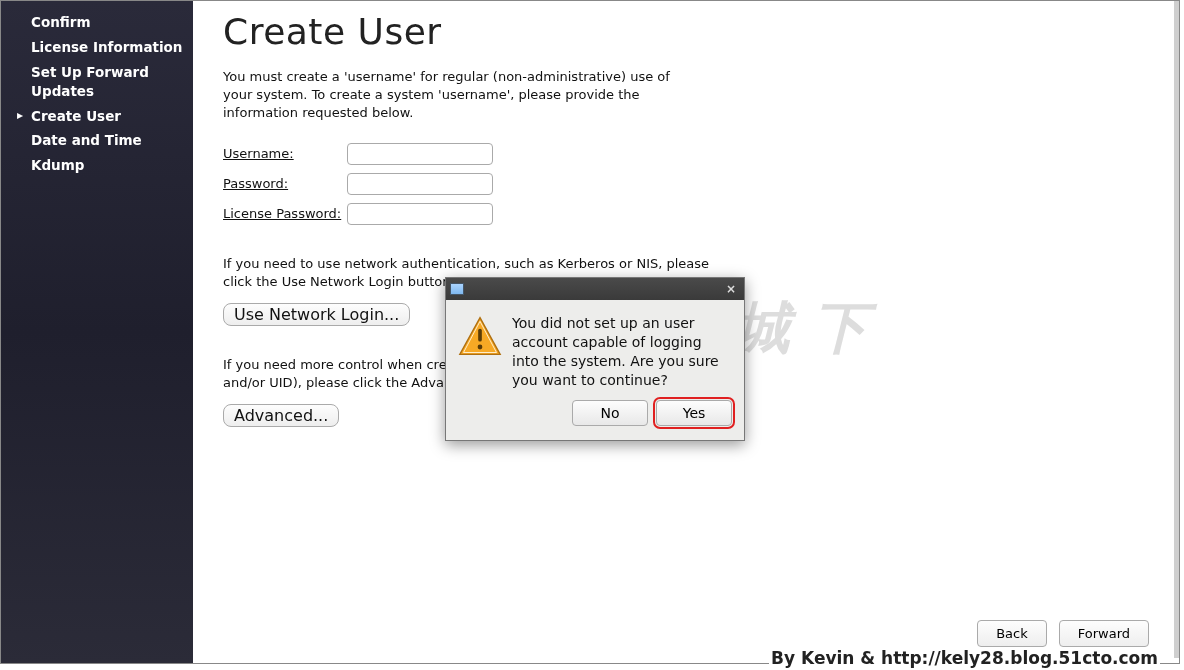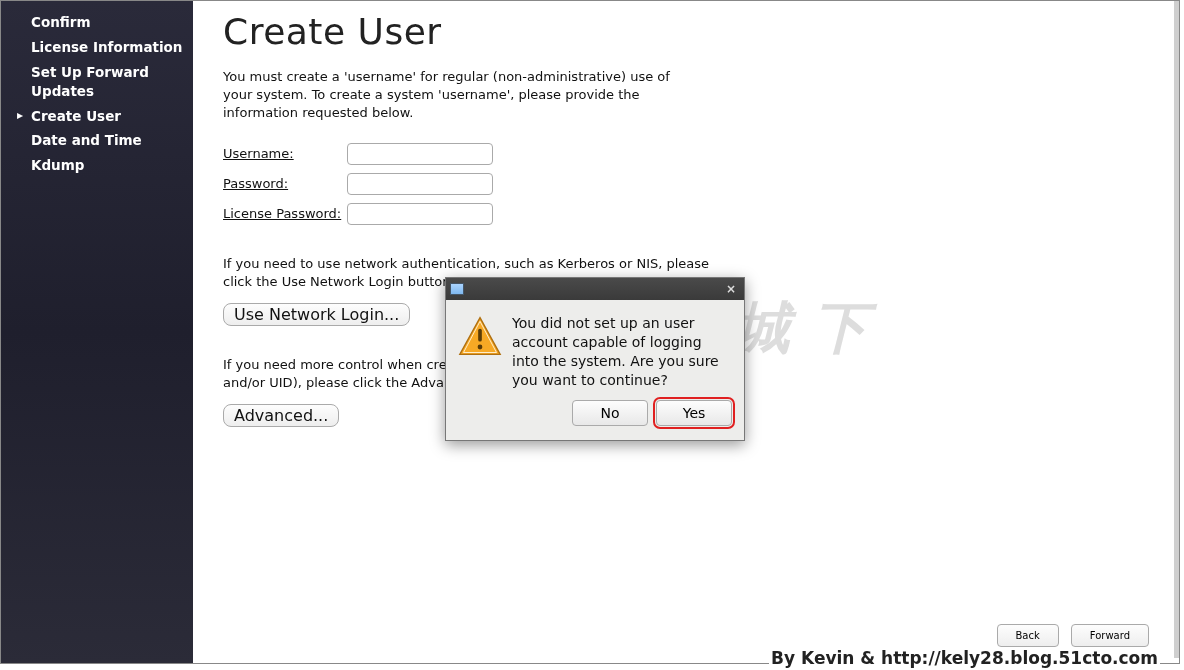--- a/index.html
+++ b/index.html
@@ -106,21 +106,21 @@
       bottom: 16px;
       right: 30px;
       display: flex;
       gap: 12px;
     }
     .footer-btn {
       border: 1px solid #aaa;
       border-radius: 4px;
       background: linear-gradient(#fdfdfd, #eee);
       padding: 5px 18px;
-      font-size: 10px;
+      font-size: 13px;
       cursor: default;
     }
     .watermark-cn {
       position: absolute;
       top: 290px;
       left: 385px;
       font-size: 56px;
       font-style: italic;
       font-weight: bold;
       color: rgba(120,120,120,0.25);

